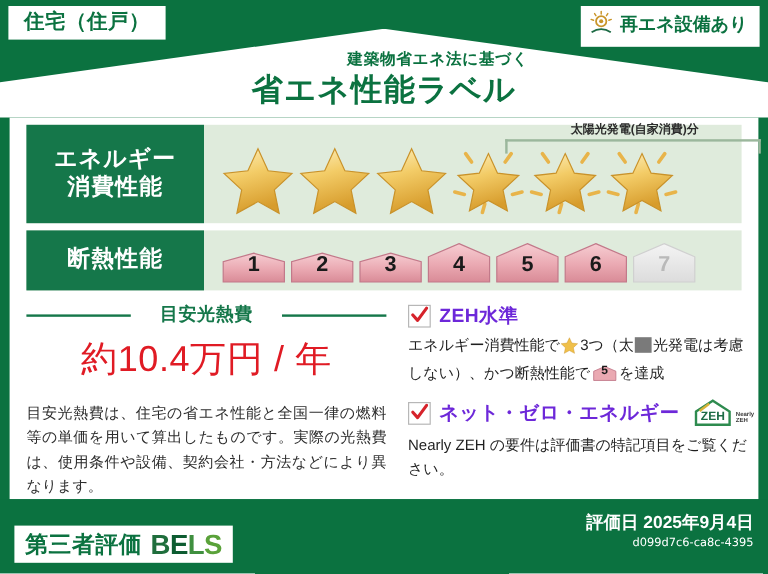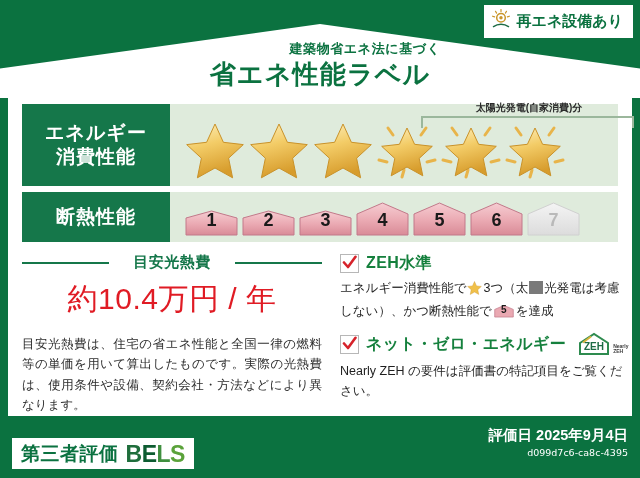--- a/index.html
+++ b/index.html
@@ -167,21 +167,21 @@
   
   .zeh-item{margin-bottom:4px;}
   .zeh-head{display:flex;align-items:center;gap:7px;}
   .chk{
     width:17px;height:17px;flex:0 0 17px;
     border:1.6px solid #b7b7b7;background:#ffffff;
     position:relative;
   }
   .chk svg{position:absolute;left:1px;top:0px;}
   .zeh-title{
-    color:#15803d;font-weight:bold;font-size:16px;letter-spacing:0.4px;white-space:nowrap;
+    color:#6d28d9;font-weight:bold;font-size:16px;letter-spacing:0.4px;white-space:nowrap;
   }
   .zeh-body{
     font-size:12.5px;line-height:1.6;color:#1f1f1f;margin-top:4px;
   }
   .inline-star{display:inline-block;vertical-align:-3px;margin:0 1px;}
   .inline-house{
     display:inline-block;vertical-align:-4px;margin:0 2px;
     position:relative;width:20px;height:17px;
   }
   .inline-house .ih-num{
@@ -235,20 +235,21 @@
   }
 </style>
 </head>
 <body>
 
 <div class="label-root">
 
   <div class="topband">
     <div class="roof"></div>
 
+    <div class="tag-jutaku">住宅（住戸）</div>
 
     <div class="tag-saiene">
       <span class="sun-icon">
         <svg width="22" height="22" viewBox="0 0 22 22">
           <g stroke="#c9952a" stroke-width="1.2" stroke-linecap="round">
             <line x1="11" y1="1.5" x2="11" y2="3.6"></line>
             <line x1="5.5" y1="3.3" x2="6.6" y2="5.1"></line>
             <line x1="16.5" y1="3.3" x2="15.4" y2="5.1"></line>
             <line x1="2.6" y1="8.2" x2="4.6" y2="8.9"></line>
             <line x1="19.4" y1="8.2" x2="17.4" y2="8.9"></line>

